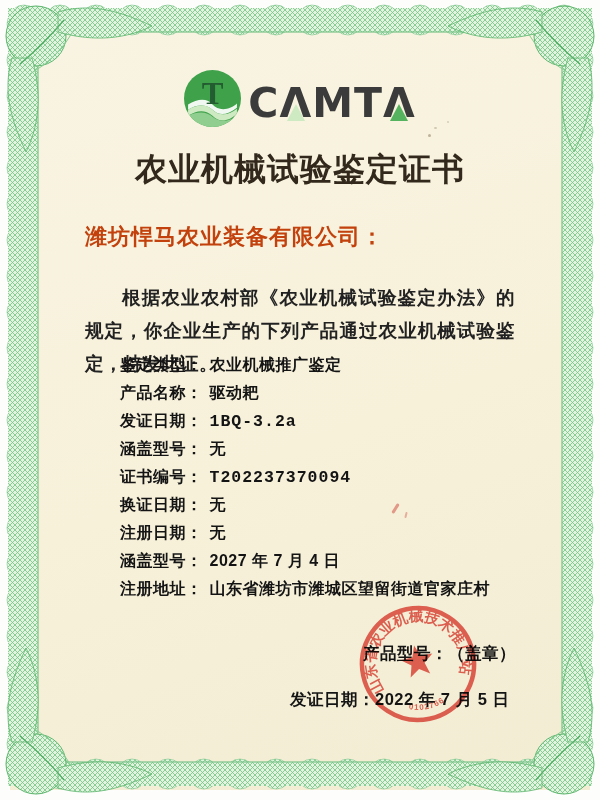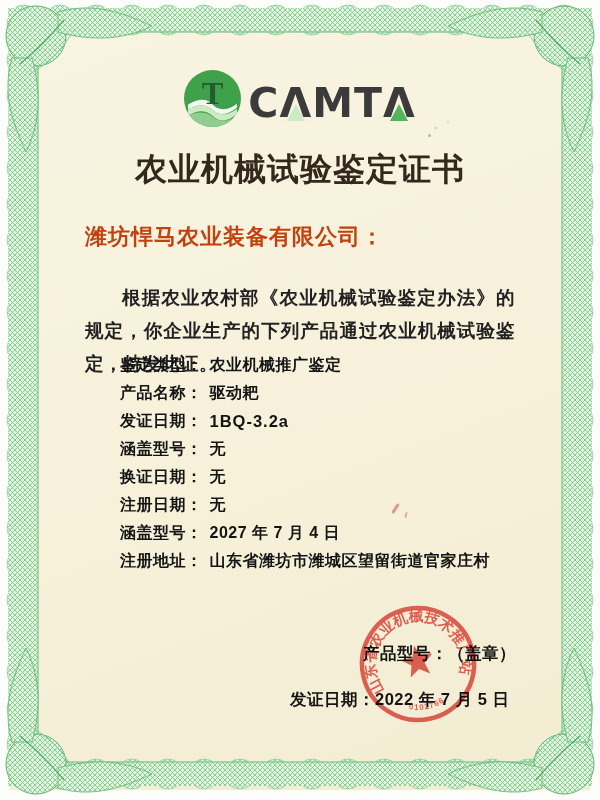--- a/index.html
+++ b/index.html
@@ -35,21 +35,21 @@
      color:#c2410c;letter-spacing:1px;z-index:3;}
 
   .body-text{position:absolute;left:85px;width:430px;top:281px;margin:0;z-index:3;
      font-size:18.5px;line-height:33px;font-weight:700;color:#222;
      text-align:justify;text-indent:2em;letter-spacing:0.5px;}
 
   .fields{position:absolute;left:120px;top:352px;z-index:3;}
   .frow{display:flex;align-items:center;height:27.9px;font-size:16px;font-weight:700;
         color:#141414;letter-spacing:0.5px;}
   .fvalue{margin-left:7px;}
-  .fvalue.mono{font-family:Liberation Sans, sans-serif;
+  .fvalue.mono{font-family:Liberation Mono, monospace;
         font-size:16.5px;letter-spacing:1px;}
 
   .issuer-line{position:absolute;left:363px;top:643px;font-size:16.5px;font-weight:700;
         color:#141414;z-index:3;letter-spacing:0.5px;}
   .date-line{position:absolute;left:290px;top:689px;font-size:16.5px;font-weight:700;
         color:#141414;z-index:3;letter-spacing:0.5px;}
 
   .stamp{position:absolute;left:352px;top:598px;width:132px;height:132px;z-index:5;
          mix-blend-mode:multiply;opacity:0.85;pointer-events:none;}
   .stamp text{font-family:"Liberation Sans",sans-serif;font-weight:700;}
@@ -212,20 +212,24 @@
       </div>
       <div class="frow">
         <span class="flabel">发证日期：</span>
         <span class="fvalue mono">1BQ-3.2a</span>
       </div>
       <div class="frow">
         <span class="flabel">涵盖型号：</span>
         <span class="fvalue">无</span>
       </div>
       <div class="frow">
+        <span class="flabel">证书编号：</span>
+        <span class="fvalue mono">T202237370094</span>
+      </div>
+      <div class="frow">
         <span class="flabel">换证日期：</span>
         <span class="fvalue">无</span>
       </div>
       <div class="frow">
         <span class="flabel">注册日期：</span>
         <span class="fvalue">无</span>
       </div>
       <div class="frow">
         <span class="flabel">涵盖型号：</span>
         <span class="fvalue">2027 年 7 月 4 日</span>

